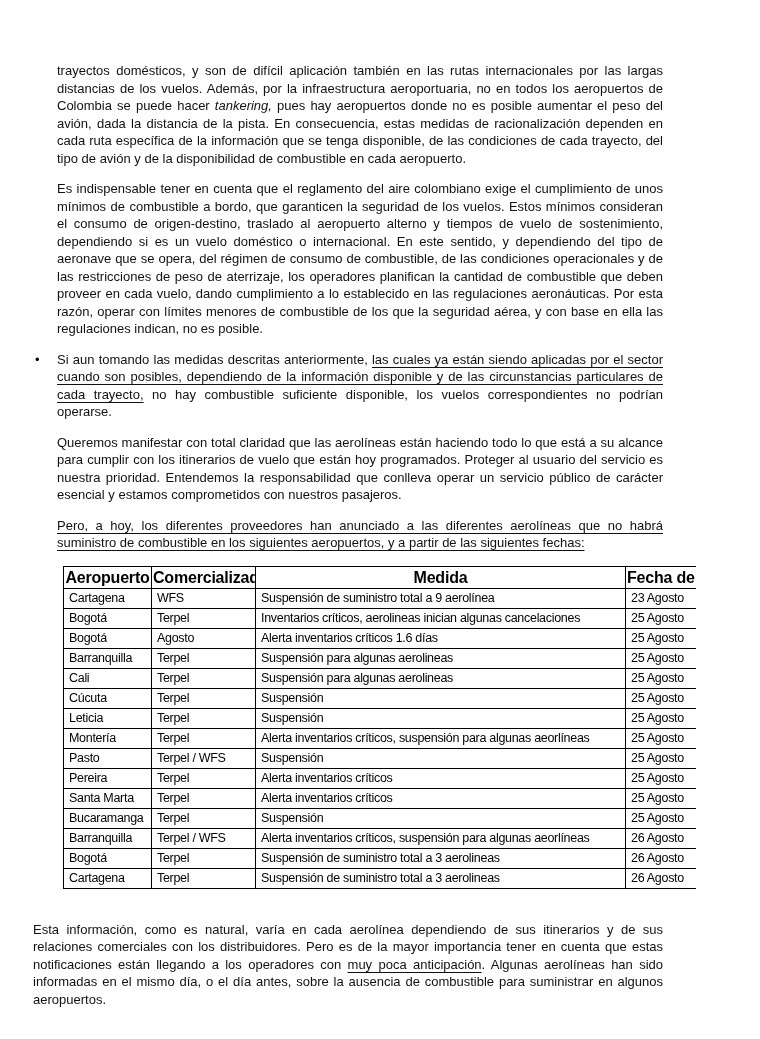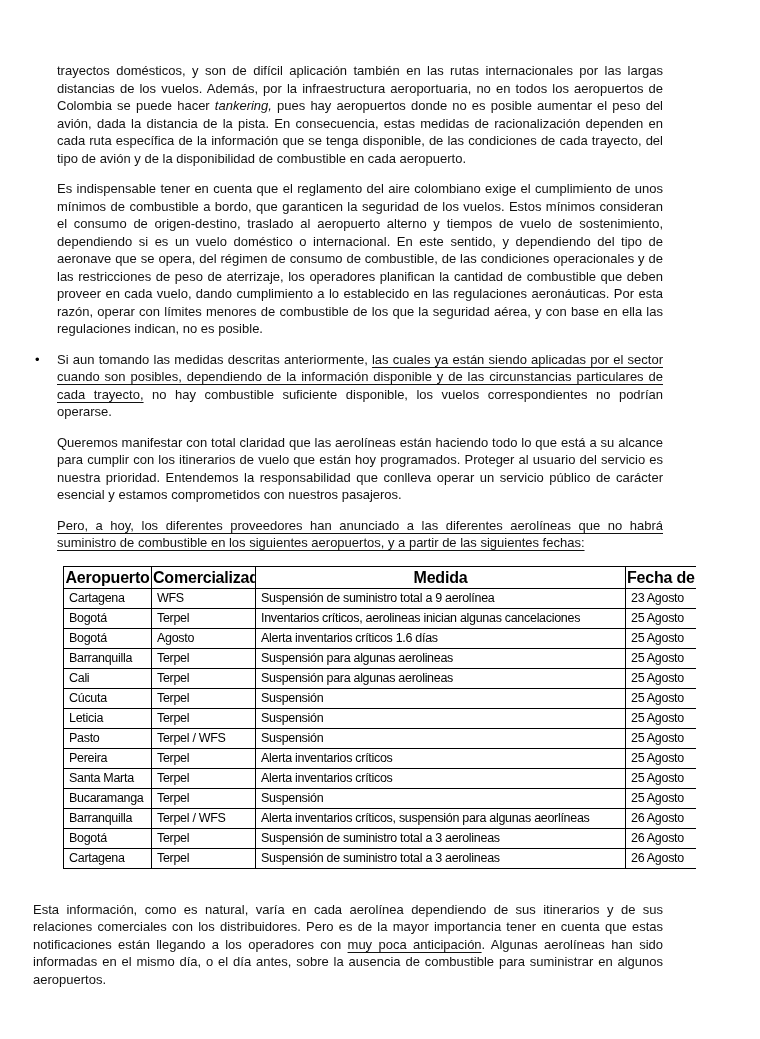--- a/index.html
+++ b/index.html
@@ -150,20 +150,26 @@
             <td>Suspensión</td>
             <td>25 Agosto</td>
           </tr>
           <tr>
             <td>Leticia</td>
             <td>Terpel</td>
             <td>Suspensión</td>
             <td>25 Agosto</td>
           </tr>
           <tr>
+            <td>Montería</td>
+            <td>Terpel</td>
+            <td>Alerta inventarios críticos, suspensión para algunas aeorlíneas</td>
+            <td>25 Agosto</td>
+          </tr>
+          <tr>
             <td>Pasto</td>
             <td>Terpel / WFS</td>
             <td>Suspensión</td>
             <td>25 Agosto</td>
           </tr>
           <tr>
             <td>Pereira</td>
             <td>Terpel</td>
             <td>Alerta inventarios críticos</td>
             <td>25 Agosto</td>

